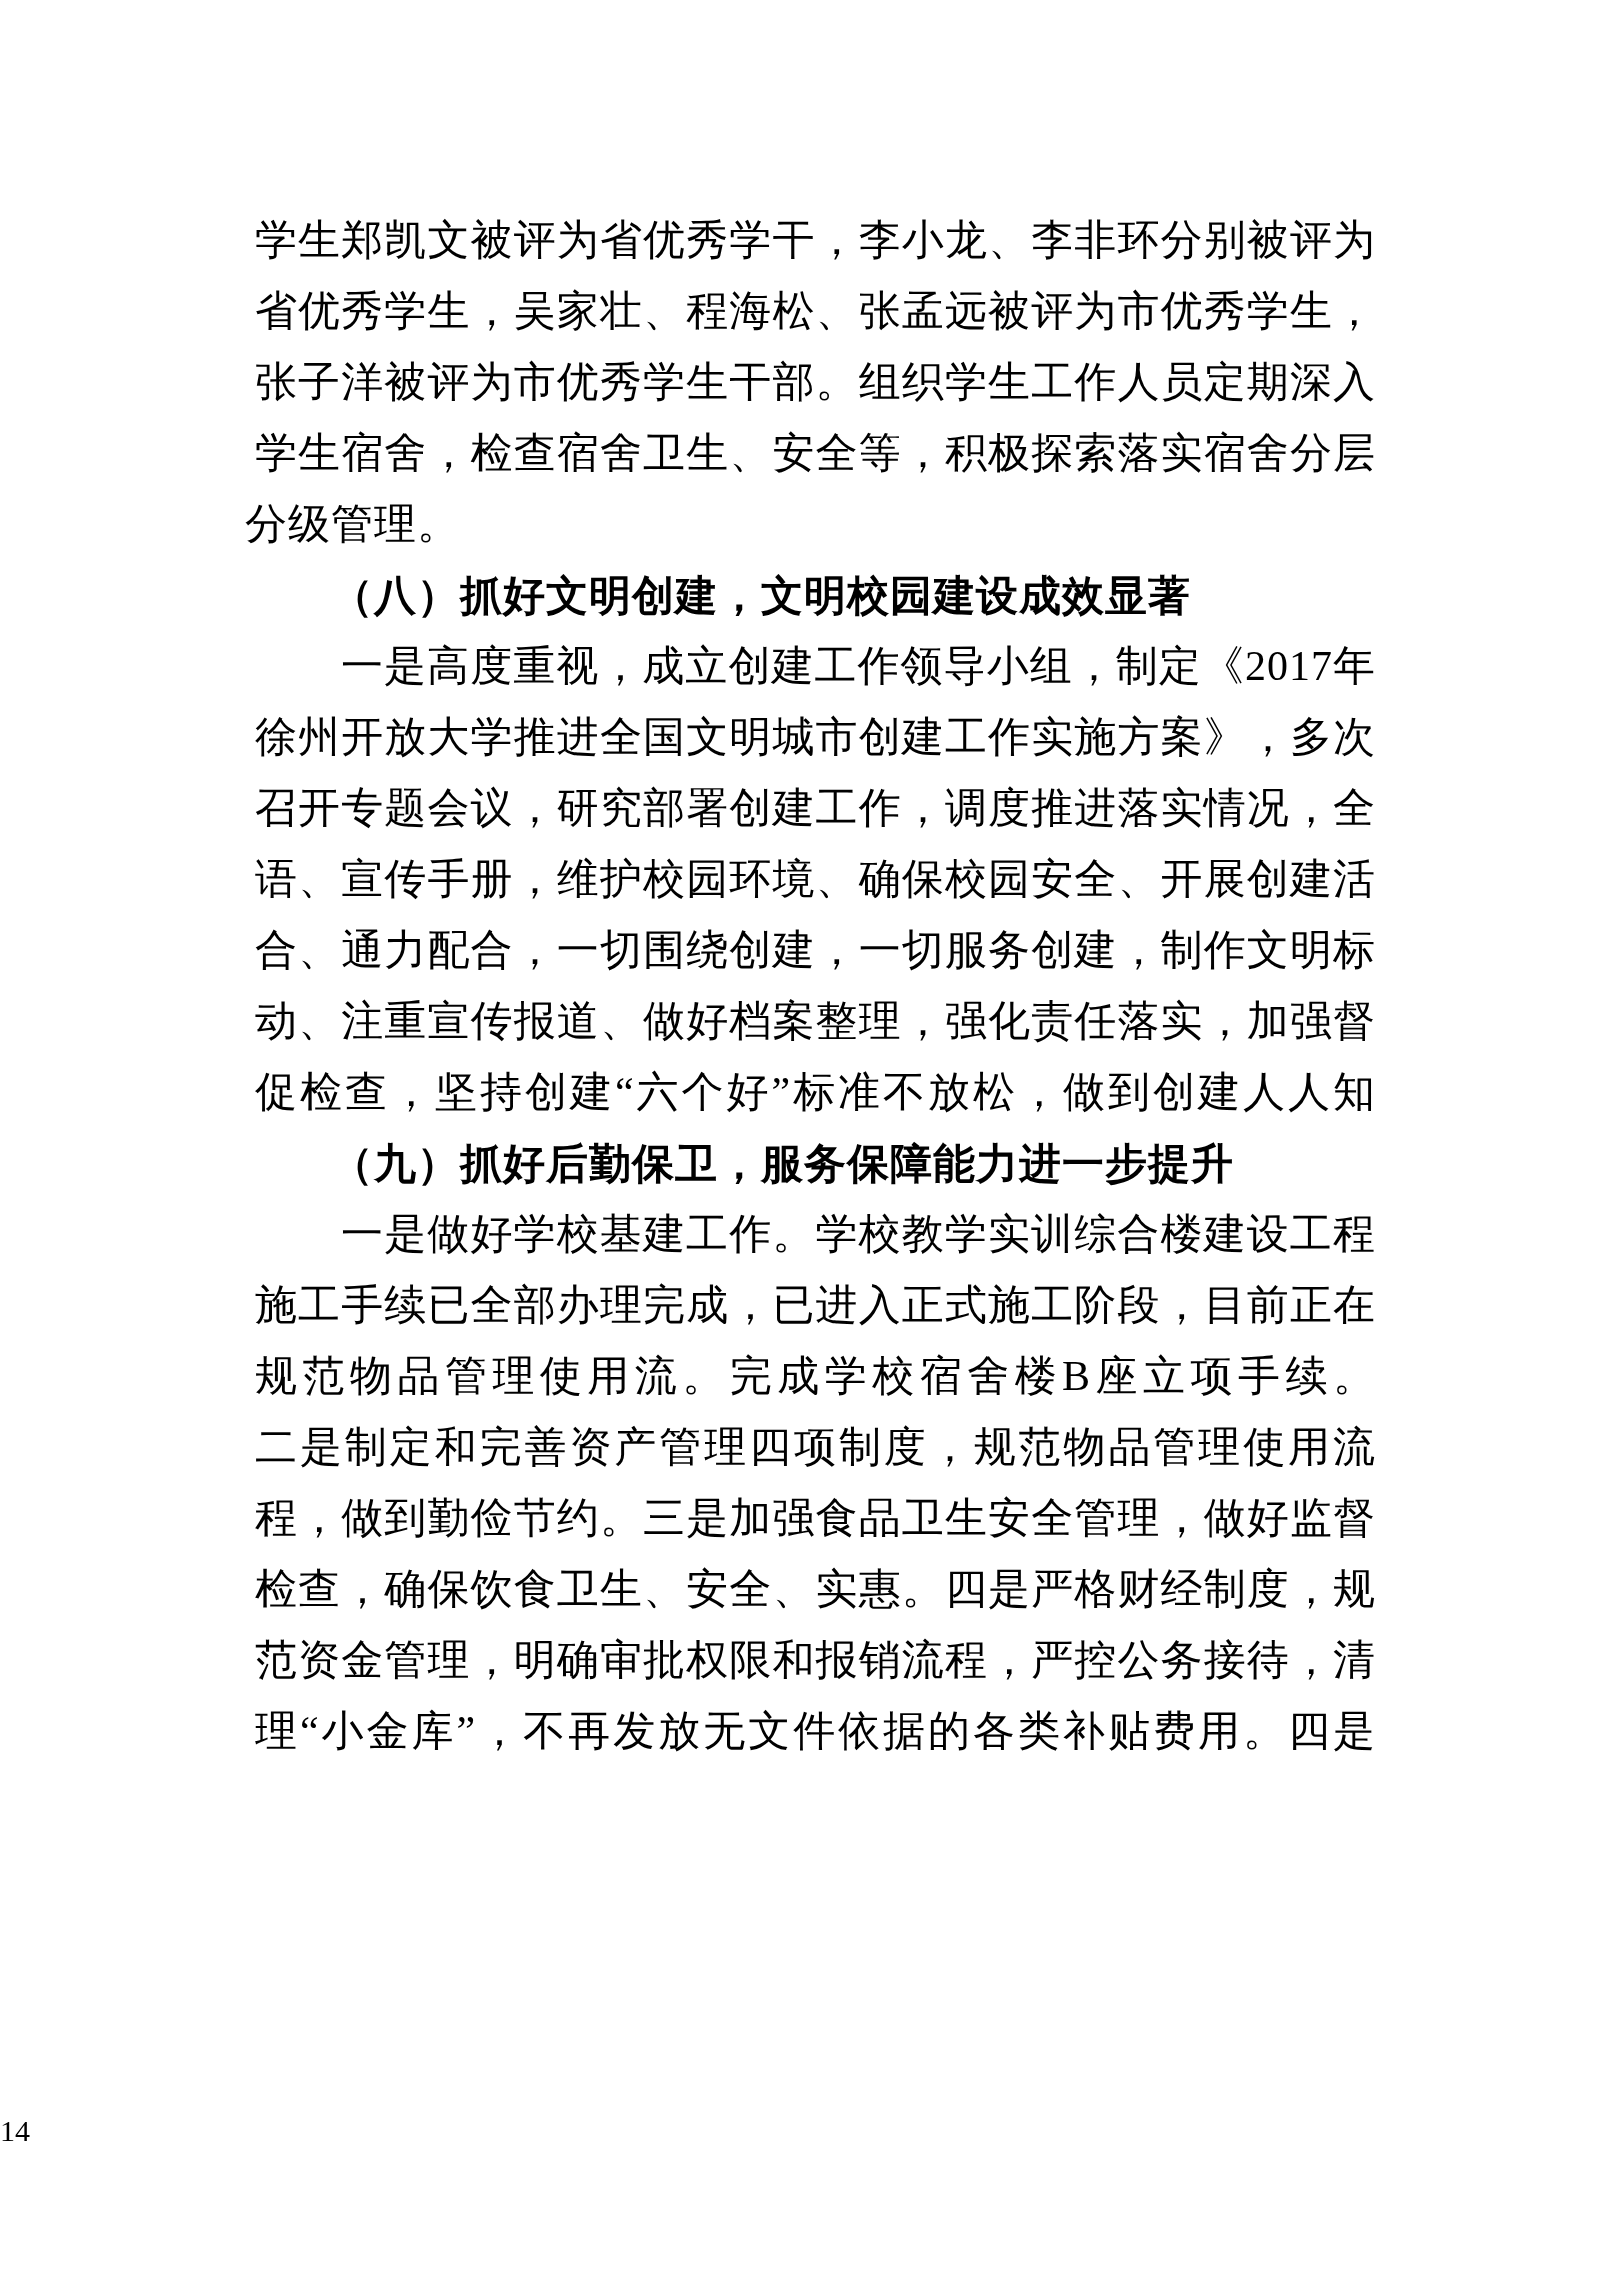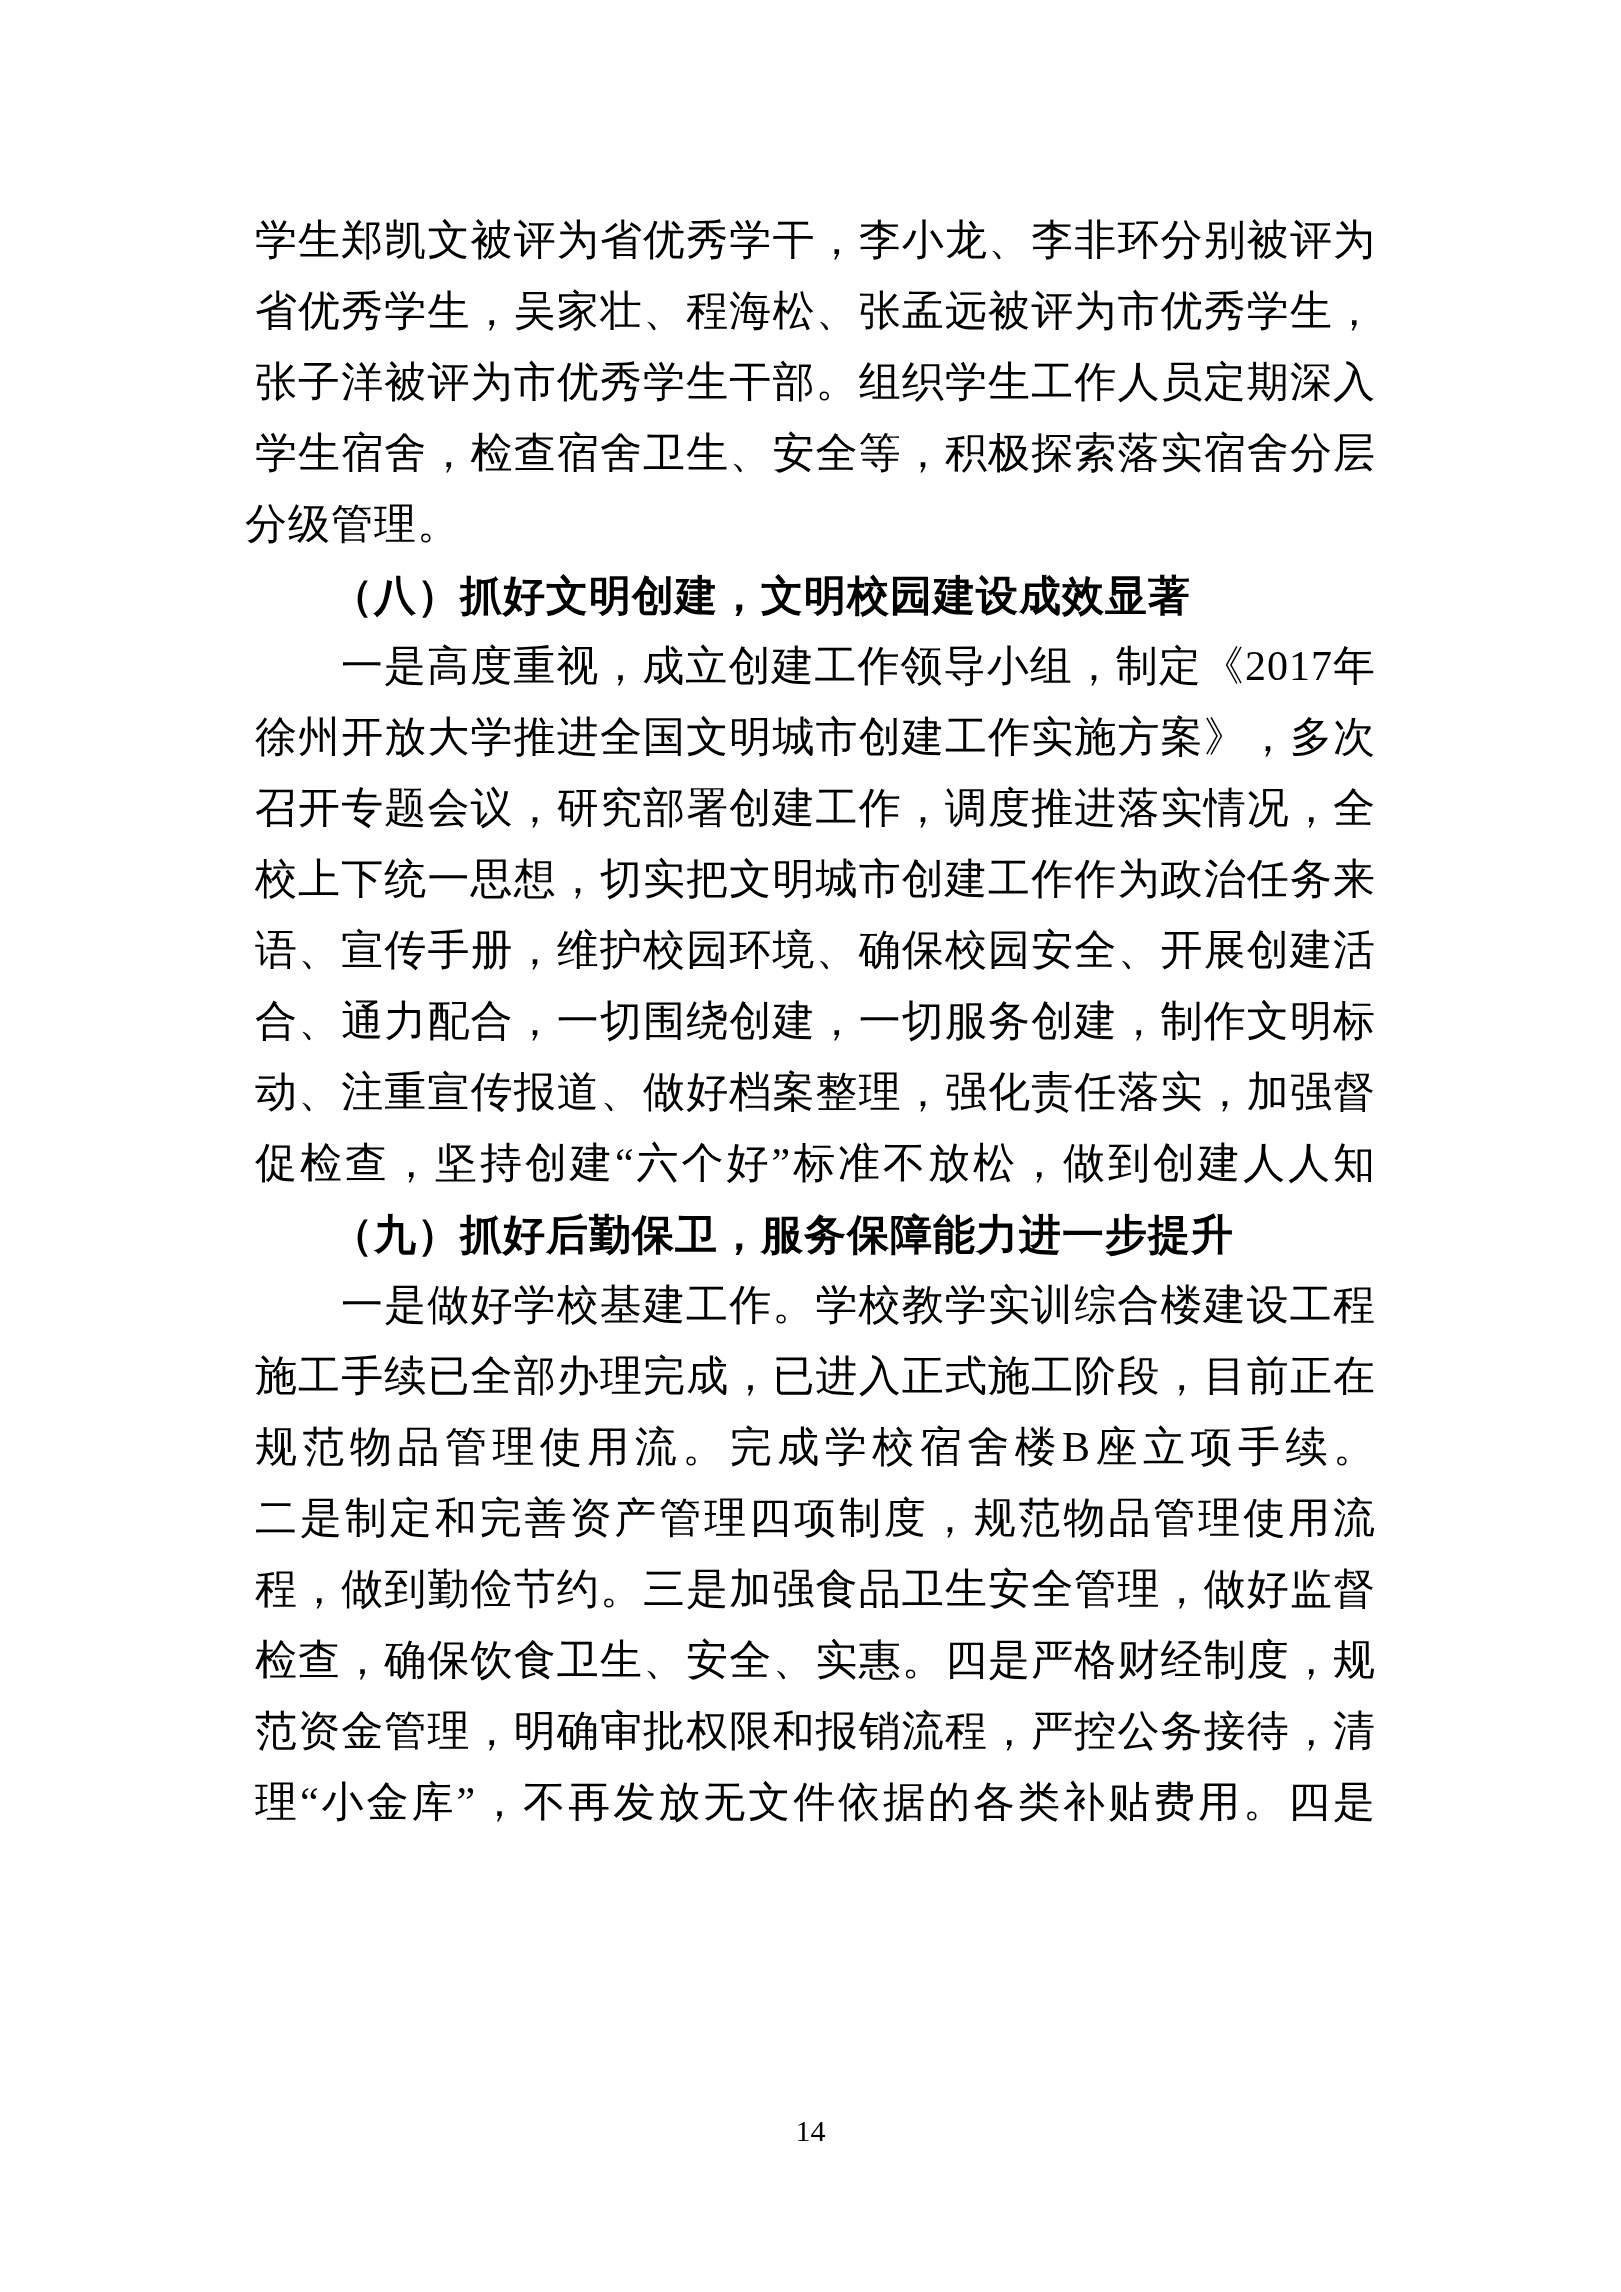--- a/index.html
+++ b/index.html
@@ -42,41 +42,39 @@
   }
   .line.heading {
     font-family: "Liberation Sans", "DejaVu Sans", sans-serif;
     font-weight: bold;
   }
   .page-number {
     position: absolute;
     left: 0;
     top: 2109px;
     width: 1621px;
-    text-align: center;
     font-size: 30px;
     line-height: 43px;
     font-family: "Liberation Serif", "DejaVu Serif", serif;
     color: #000000;
   }
 </style>
 </head>
 <body>
 
 <div class="doc-body" id="doc-body">
     <div class="line just">学生郑凯文被评为省优秀学干，李小龙、李非环分别被评为</div>
     <div class="line just">省优秀学生，吴家壮、程海松、张孟远被评为市优秀学生，</div>
     <div class="line just">张子洋被评为市优秀学生干部。组织学生工作人员定期深入</div>
     <div class="line just">学生宿舍，检查宿舍卫生、安全等，积极探索落实宿舍分层</div>
     <div class="line">分级管理。</div>
     <div class="line heading ind">（八）抓好文明创建，文明校园建设成效显著</div>
     <div class="line ind just">一是高度重视，成立创建工作领导小组，制定《2017年</div>
     <div class="line just">徐州开放大学推进全国文明城市创建工作实施方案》，多次</div>
     <div class="line just">召开专题会议，研究部署创建工作，调度推进落实情况，全</div>
-    <div class="line just">校上下统一思想，切实把文明城市创建工作作为政治任务来</div>
     <div class="line just">语、宣传手册，维护校园环境、确保校园安全、开展创建活</div>
     <div class="line just">合、通力配合，一切围绕创建，一切服务创建，制作文明标</div>
     <div class="line just">动、注重宣传报道、做好档案整理，强化责任落实，加强督</div>
     <div class="line just">促检查，坚持创建“六个好”标准不放松，做到创建人人知</div>
     <div class="line heading ind">（九）抓好后勤保卫，服务保障能力进一步提升</div>
     <div class="line ind just">一是做好学校基建工作。学校教学实训综合楼建设工程</div>
     <div class="line just">施工手续已全部办理完成，已进入正式施工阶段，目前正在</div>
     <div class="line just">规范物品管理使用流。完成学校宿舍楼B座立项手续。</div>
     <div class="line just">二是制定和完善资产管理四项制度，规范物品管理使用流</div>
     <div class="line just">程，做到勤俭节约。三是加强食品卫生安全管理，做好监督</div>

